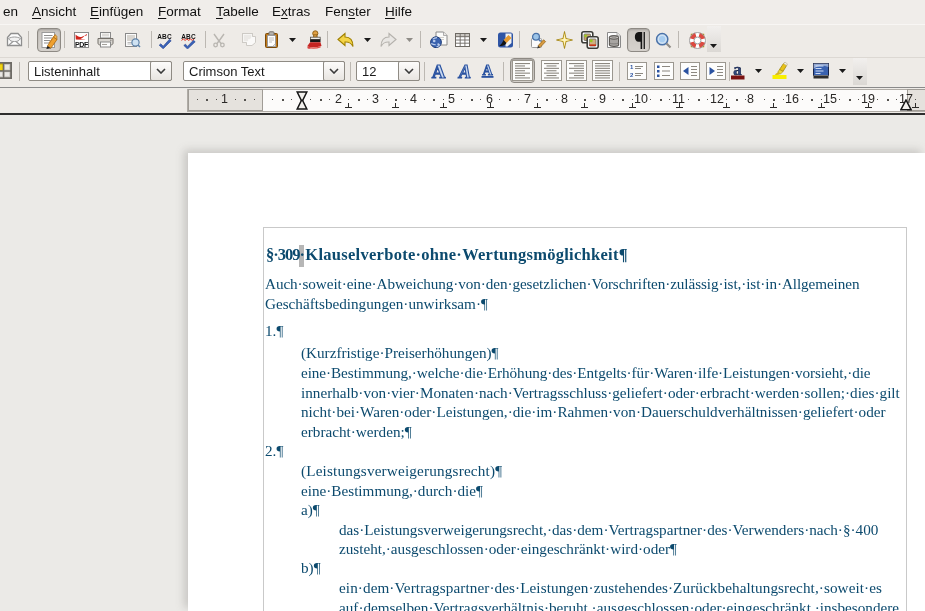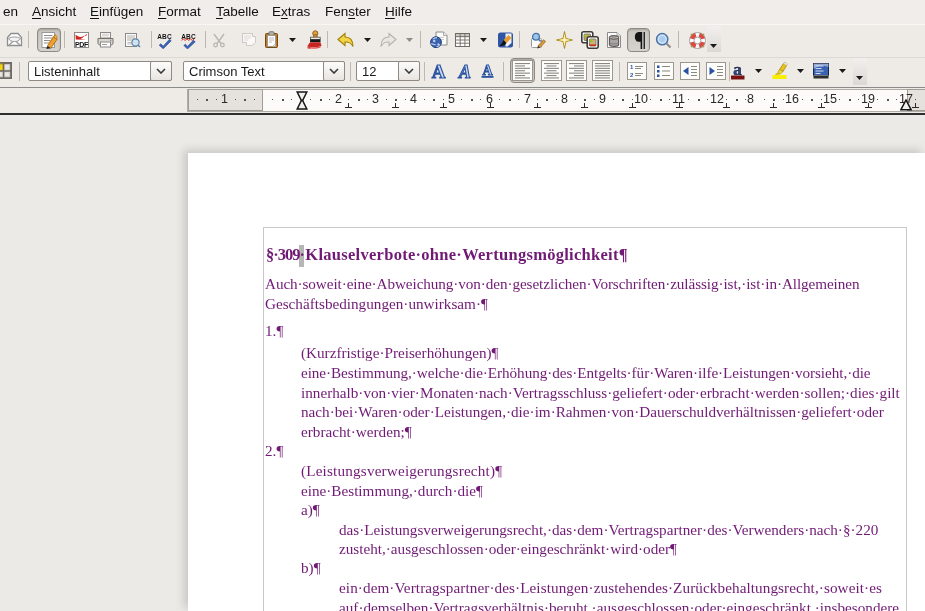--- a/index.html
+++ b/index.html
@@ -14,21 +14,21 @@
 #ruler{position:absolute;top:87px;left:0;width:925px;height:26px;background:#eeebe7;border-top:1px solid #8a8a8a}
 #rulwhite{position:absolute;top:89px;left:187px;width:738px;height:23px;background:#fcfbfa;border-top:1px solid #b0aca6;border-bottom:1px solid #b0aca6;border-left:1px solid #b0aca6}
 .rmarg{position:absolute;top:89px;height:22px;background:#e5e2dd;border:1px solid #a09c96}
 .rnum{position:absolute;top:92px;transform:translateZ(0);font-size:12.5px;color:#2b2927;font-family:"Liberation Sans",sans-serif}
 .rdot{position:absolute;background:#54524e}
 #docline{position:absolute;top:112.5px;left:0;width:925px;height:2.5px;background:#2e2e2e}
 #docarea{position:absolute;top:115px;left:0;width:925px;height:496px;background:#ebeae7;overflow:hidden}
 #page{position:absolute;left:188px;top:38px;width:737px;height:458px;background:#ffffff;
  box-shadow:-4px -3px 8px rgba(104,102,98,0.26)}
 #tbound{position:absolute;left:263px;top:227px;width:644px;height:500px;border:1px solid #c9c9c9;border-bottom:none}
-.tl{position:absolute;white-space:nowrap;transform:translateZ(0);font-family:"Liberation Serif",serif;font-size:15.2px;color:#701a75;line-height:16px}
+.tl{position:absolute;white-space:nowrap;transform:translateZ(0);font-family:"Liberation Serif",serif;font-size:15.2px;color:#0c4a6e;line-height:16px}
 .tl b{font-weight:bold}
 </style></head><body>
 
 <div id="menubar">
  <span class="mi" style="left:3px">en</span>
  <span class="mi" style="left:32px"><u>A</u>nsicht</span>
  <span class="mi" style="left:90px"><u>E</u>infügen</span>
  <span class="mi" style="left:158px"><u>F</u>ormat</span>
  <span class="mi" style="left:216px"><u>T</u>abelle</span>
  <span class="mi" style="left:272px">E<u>x</u>tras</span>
@@ -466,24 +466,24 @@
 <div id="tbound"></div>
 <div style="position:absolute;left:298.5px;top:245px;width:5px;height:22px;background:#b6b6b6"></div>
 <div id="textlayer">
 <div class="tl" style="left:266px;top:247.3px;font-size:16.5px;letter-spacing:0.28px"><b><span style="letter-spacing:-1px">§·309</span>·Klauselverbote·ohne·Wertungsmöglichkeit¶</b></div>
 <div class="tl" style="left:265px;top:275.5px;letter-spacing:-0.085px">Auch·soweit·eine·Abweichung·von·den·gesetzlichen·Vorschriften·zulässig·ist,·ist·in·Allgemeinen</div>
 <div class="tl" style="left:265px;top:295.8px">Geschäftsbedingungen·unwirksam·¶</div>
 <div class="tl" style="left:265px;top:322.5px">1.¶</div>
 <div class="tl" style="left:301px;top:345.0px">(Kurzfristige·Preiserhöhungen)¶</div>
 <div class="tl" style="left:301px;top:364.8px;letter-spacing:-0.06px">eine·Bestimmung,·welche·die·Erhöhung·des·Entgelts·für·Waren·ilfe·Leistungen·vorsieht,·die</div>
 <div class="tl" style="left:301px;top:384.6px">innerhalb·von·vier·Monaten·nach·Vertragsschluss·geliefert·oder·erbracht·werden·sollen;·dies·gilt</div>
-<div class="tl" style="left:301px;top:404.4px">nach·bei·Waren·oder·Leistungen,·die·im·Rahmen·von·Dauerschuldverhältnissen·geliefert·oder</div>
+<div class="tl" style="left:301px;top:404.4px">nicht·bei·Waren·oder·Leistungen,·die·im·Rahmen·von·Dauerschuldverhältnissen·geliefert·oder</div>
 <div class="tl" style="left:301px;top:424.2px">erbracht·werden;¶</div>
 <div class="tl" style="left:265px;top:443.1px">2.¶</div>
 <div class="tl" style="left:301px;top:463.2px;letter-spacing:0.18px">(Leistungsverweigerungsrecht)¶</div>
 <div class="tl" style="left:301px;top:482.5px">eine·Bestimmung,·durch·die¶</div>
 <div class="tl" style="left:301px;top:501.7px">a)¶</div>
-<div class="tl" style="left:339px;top:521.8px">das·Leistungsverweigerungsrecht,·das·dem·Vertragspartner·des·Verwenders·nach·§·220</div>
+<div class="tl" style="left:339px;top:521.8px">das·Leistungsverweigerungsrecht,·das·dem·Vertragspartner·des·Verwenders·nach·§·400</div>
 <div class="tl" style="left:339px;top:541.1px">zusteht,·ausgeschlossen·oder·eingeschränkt·wird·oder¶</div>
 <div class="tl" style="left:301px;top:560.3px">b)¶</div>
 <div class="tl" style="left:339px;top:580.4px;letter-spacing:0.085px">ein·dem·Vertragspartner·des·Leistungen·zustehendes·Zurückbehaltungsrecht,·soweit·es</div>
 <div class="tl" style="left:339px;top:599.7px">auf·demselben·Vertragsverhältnis·beruht,·ausgeschlossen·oder·eingeschränkt,·insbesondere</div>
 </div>
 
 </body></html>

